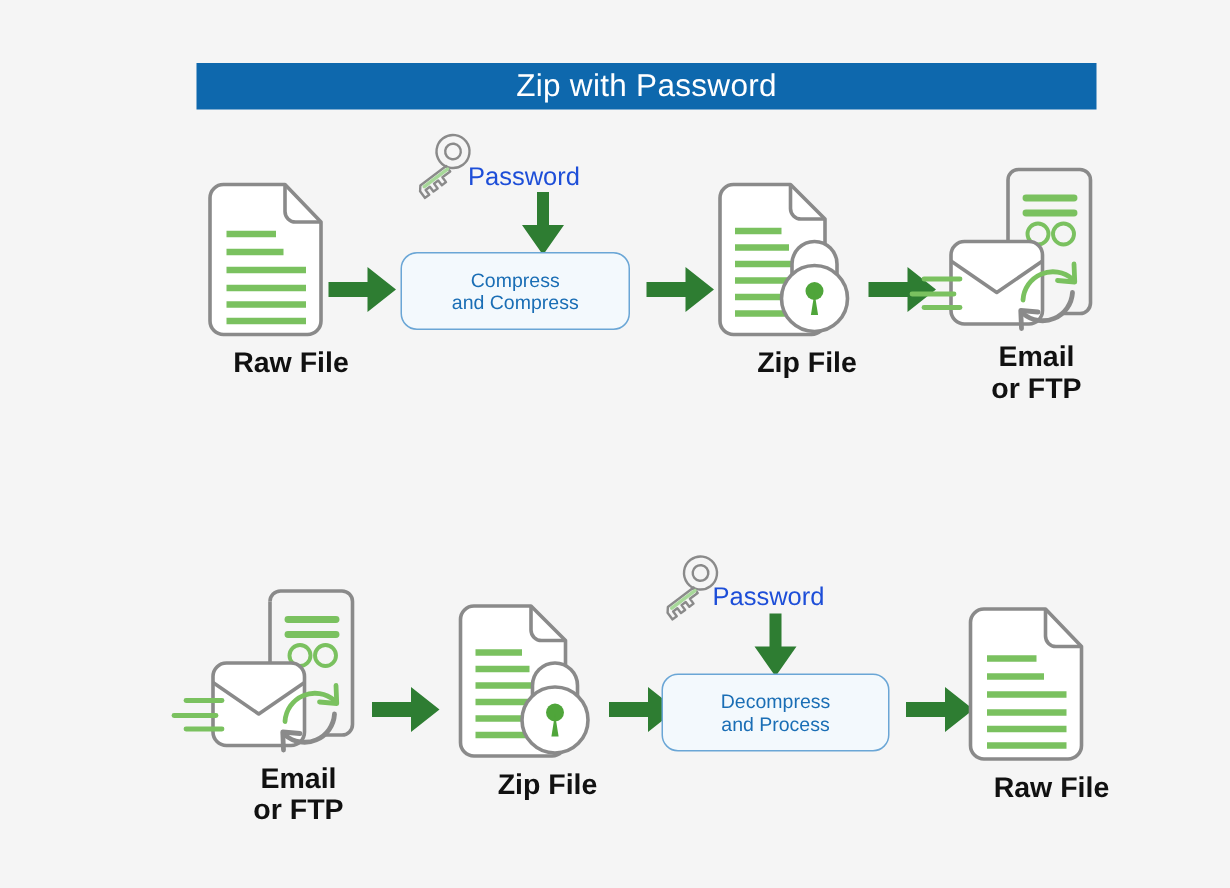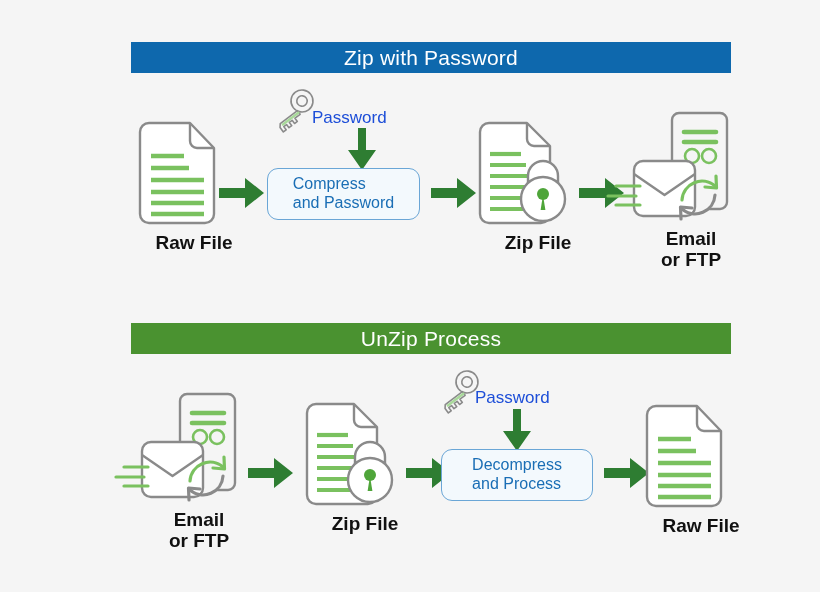--- a/index.html
+++ b/index.html
@@ -30,22 +30,23 @@
   }
 
   
   .proc-box{
     position:absolute;
     box-sizing:border-box;
     border:1.4px solid #6aa6d6;
     border-radius:11px;
     background:#f3f9fd;
     display:flex;align-items:center;justify-content:center;
+    text-align:center;
     color:#1a6eb5;
-    font-size:16px;line-height:1.16;
+    font-size:13px;line-height:1.16;
     padding:4px 6px;
   }
 
   
   .pw-text{
     position:absolute;color:#1d4ed8;font-size:17px;white-space:nowrap;
   }
   svg{display:block;overflow:visible;}
 </style>
 </head>
@@ -91,21 +92,21 @@
 
   <div class="node" style="left:203px;top:178px;">
     <svg width="46" height="30" viewBox="0 0 46 30">
       <path d="M0 10 H26 V0 L45 15 L26 30 V20 H0 Z" fill="#2e7d32"></path>
     </svg>
   </div>
 
   <div class="proc-box" style="left:251px;top:168px;width:153px;height:52px;">
     <span>
       <span>Compress</span><br>
-      <span>and Password</span>
+      <span>and Compress</span>
     </span>
   </div>
 
   <div class="node" style="left:415px;top:178px;">
     <svg width="46" height="30" viewBox="0 0 46 30">
       <path d="M0 10 H26 V0 L45 15 L26 30 V20 H0 Z" fill="#2e7d32"></path>
     </svg>
   </div>
 
   <div class="node" style="left:458px;top:122px;width:96px;height:102px;">
@@ -160,21 +161,20 @@
       <path d="M100 64 L100.5 76 L89 75" fill="none" stroke="#7ac15f" stroke-width="3.2" stroke-linecap="round" stroke-linejoin="round"></path>
       <path d="M99 83 a20 20 0 0 1 -33 14" fill="none" stroke="#8a8a8a" stroke-width="3.2" stroke-linecap="round"></path>
       <path d="M65 107 L64.5 95 L76 96" fill="none" stroke="#8a8a8a" stroke-width="3.2" stroke-linecap="round" stroke-linejoin="round"></path>
     </svg>
     <div class="node-label" style="top:116px;">
       <span>Email</span><br>
       <span>or FTP</span>
     </div>
   </div>
 
-  <div class="banner banner-unzip">UnZip Process</div>
 
   <div class="node" style="left:108px;top:393px;width:118px;height:112px;">
     <svg width="118" height="114" viewBox="0 0 118 114">
       <path d="M56 8 a7 7 0 0 1 7 -7 H104 a7 7 0 0 1 7 7 V90 a7 7 0 0 1 -7 7 H92" fill="none" stroke="#8a8a8a" stroke-width="2.4" stroke-linejoin="round"></path>
       <path d="M56 8 V56" fill="none" stroke="#8a8a8a" stroke-width="2.4"></path>
       <g stroke="#7ac15f" stroke-width="4.6" stroke-linecap="round">
         <line x1="68" y1="20" x2="100" y2="20"></line>
         <line x1="68" y1="30" x2="100" y2="30"></line>
       </g>
       <circle cx="76" cy="44" r="7" fill="none" stroke="#7ac15f" stroke-width="2.6"></circle>

